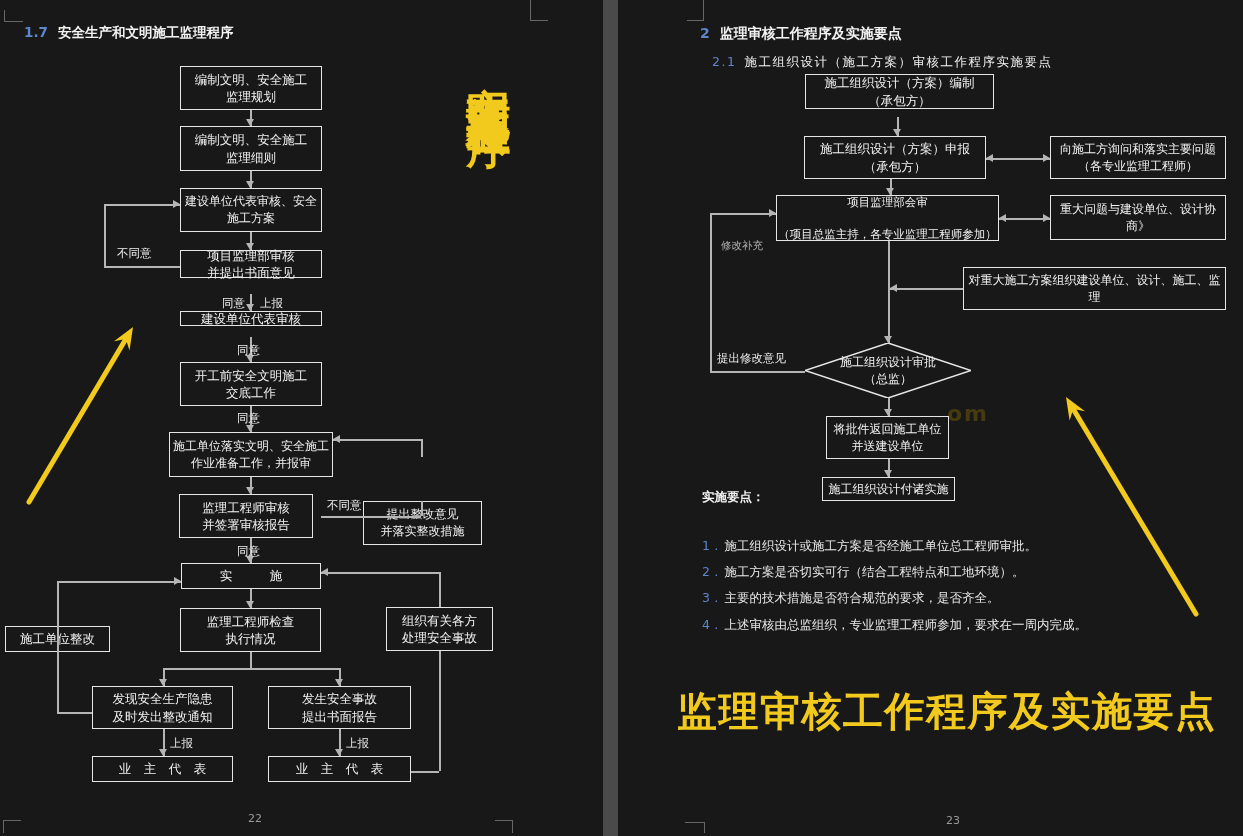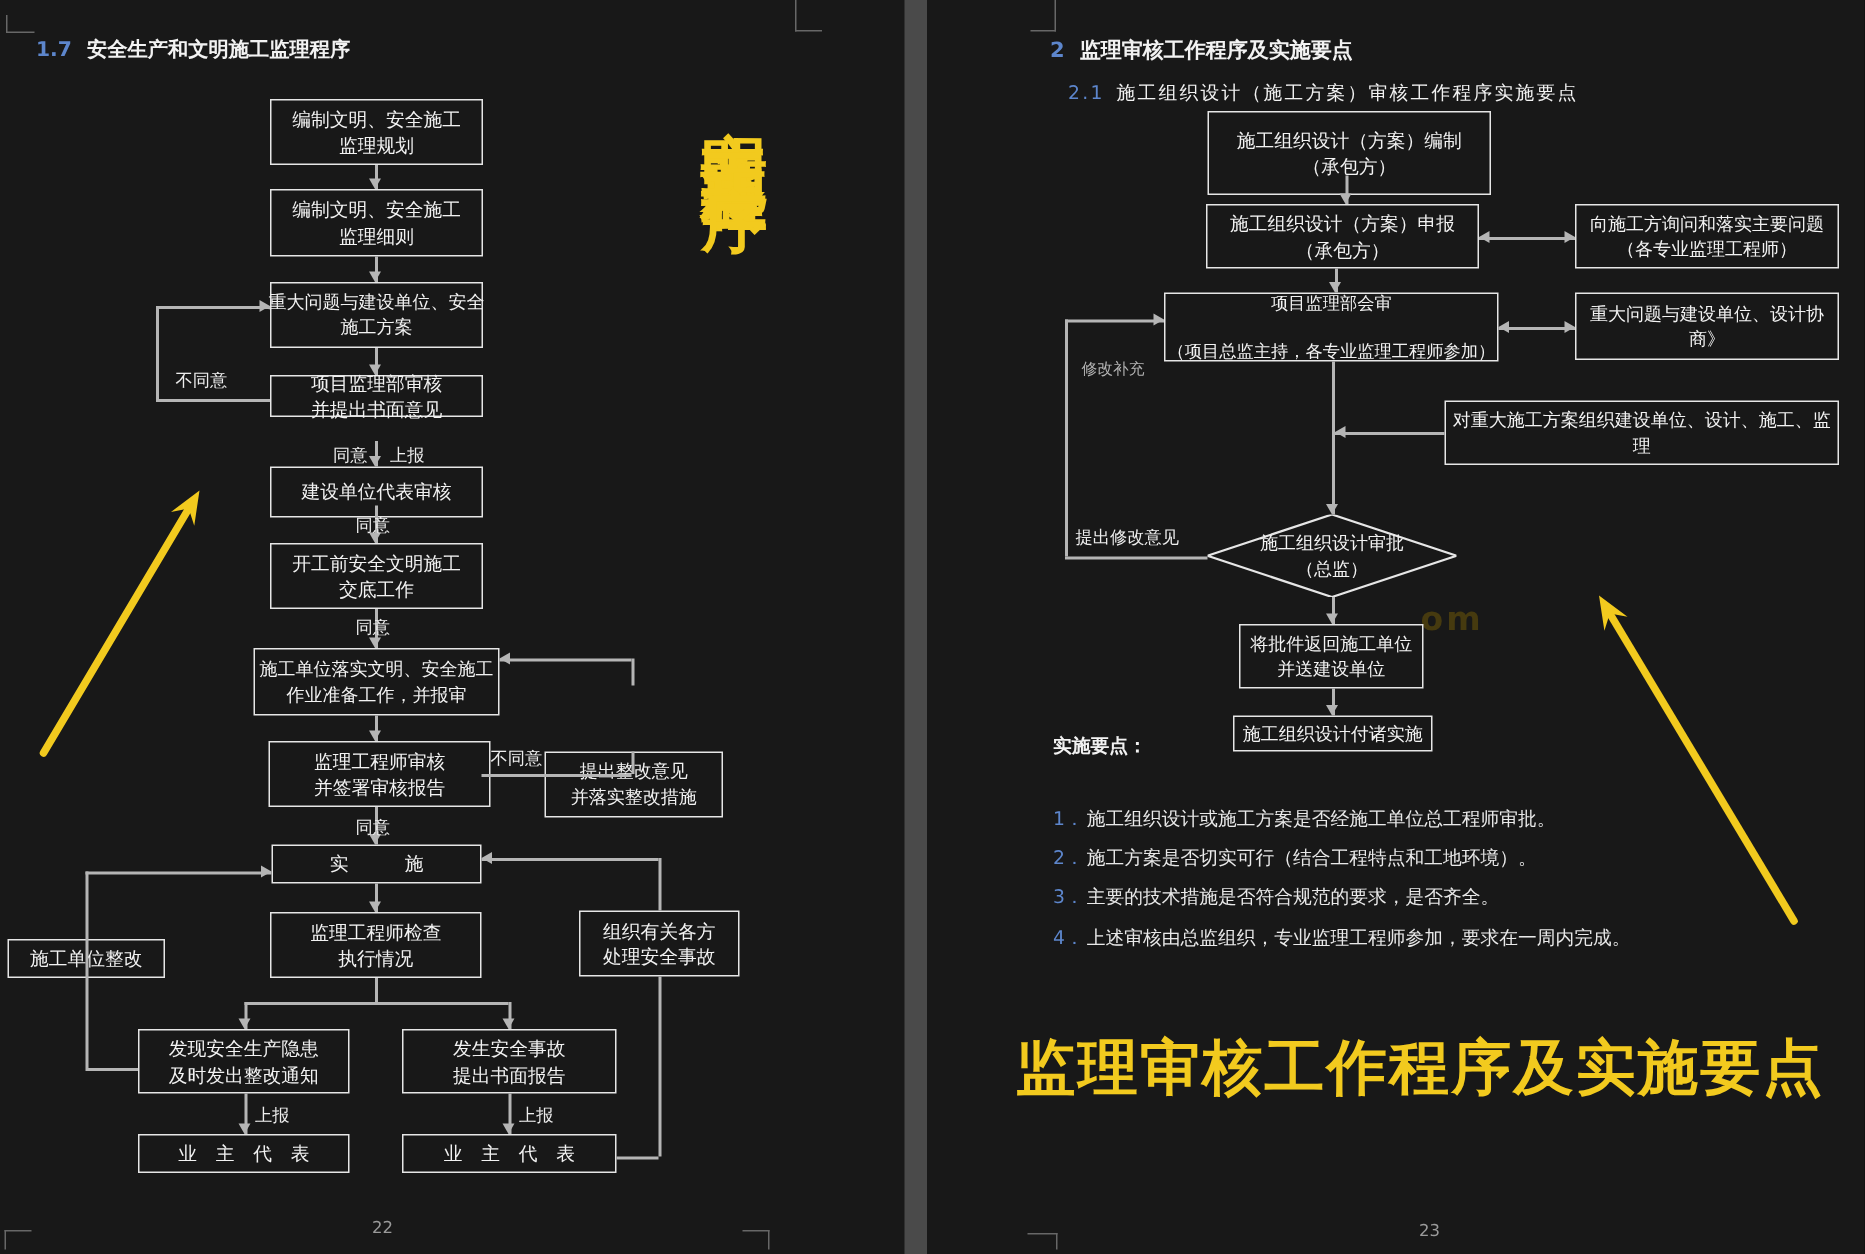--- a/index.html
+++ b/index.html
@@ -91,39 +91,39 @@
   <div id="flow-layer">
       <div class="node" style="left: 180px; top: 66px; width: 142px; height: 44px;">
         <div>编制文明、安全施工</div>
         <div>监理规划</div>
       </div>
       <div class="node" style="left: 180px; top: 126px; width: 142px; height: 45px;">
         <div>编制文明、安全施工</div>
         <div>监理细则</div>
       </div>
       <div class="node" style="left: 180px; top: 188px; width: 142px; height: 44px; font-size: 12px;">
-        <div>重大问题与建设单位、安全</div>
+        <div>建设单位代表审核、安全</div>
         <div>施工方案</div>
       </div>
       <div class="node" style="left: 180px; top: 250px; width: 142px; height: 28px;">
         <div>项目监理部审核</div>
         <div>并提出书面意见</div>
       </div>
-      <div class="node" style="left: 180px; top: 311px; width: 142px; height: 34px;">
+      <div class="node" style="left: 180px; top: 311px; width: 142px; height: 15px;">
         <div>建设单位代表审核</div>
       </div>
       <div class="node" style="left: 180px; top: 362px; width: 142px; height: 44px;">
         <div>开工前安全文明施工</div>
         <div>交底工作</div>
       </div>
       <div class="node" style="left: 169px; top: 432px; width: 164px; height: 45px; font-size: 12px;">
         <div>施工单位落实文明、安全施工</div>
         <div>作业准备工作，并报审</div>
       </div>
-      <div class="node" style="left: 179px; top: 494px; width: 148px; height: 44px;">
+      <div class="node" style="left: 179px; top: 494px; width: 134px; height: 44px;">
         <div>监理工程师审核</div>
         <div>并签署审核报告</div>
       </div>
       <div class="node" style="left: 363px; top: 457px; width: 119px; height: 44px; font-size: 12px; margin-top: 44px;">
         <div>提出整改意见</div>
         <div>并落实整改措施</div>
       </div>
       <div class="node" style="left: 181px; top: 563px; width: 140px; height: 26px;">
         <div>实　　　施</div>
       </div>
@@ -204,21 +204,21 @@
       <div class="flow-label" style="left: 237px; top: 343px;">同意</div>
       <div class="flow-label" style="left: 237px; top: 411px;">同意</div>
       <div class="flow-label" style="left: 327px; top: 498px;">不同意</div>
       <div class="flow-label" style="left: 237px; top: 544px;">同意</div>
       <div class="flow-label" style="left: 170px; top: 736px;">上报</div>
       <div class="flow-label" style="left: 346px; top: 736px;">上报</div>
       <svg class="big-arrow" width="1243" height="836">
         <line x1="29" y1="502" x2="127.89120794316186" y2="335.59652509564114" stroke="#f2ca1e" stroke-width="5" stroke-linecap="round"></line>
         <polygon points="133.0,327.0 129.5,350.5 125.8,339.0 114.0,341.3" fill="#f2ca1e"></polygon>
       </svg>
-      <div class="node" style="left: 805px; top: 74px; width: 189px; height: 56px;">
+      <div class="node" style="left: 805px; top: 74px; width: 189px; height: 35px;">
         <div>施工组织设计（方案）编制</div>
         <div>（承包方）</div>
       </div>
       <div class="node" style="left: 804px; top: 136px; width: 182px; height: 43px;">
         <div>施工组织设计（方案）申报</div>
         <div>（承包方）</div>
       </div>
       <div class="node" style="left: 1050px; top: 136px; width: 176px; height: 43px; font-size: 12px;">
         <div>向施工方询问和落实主要问题</div>
         <div>（各专业监理工程师）</div>

